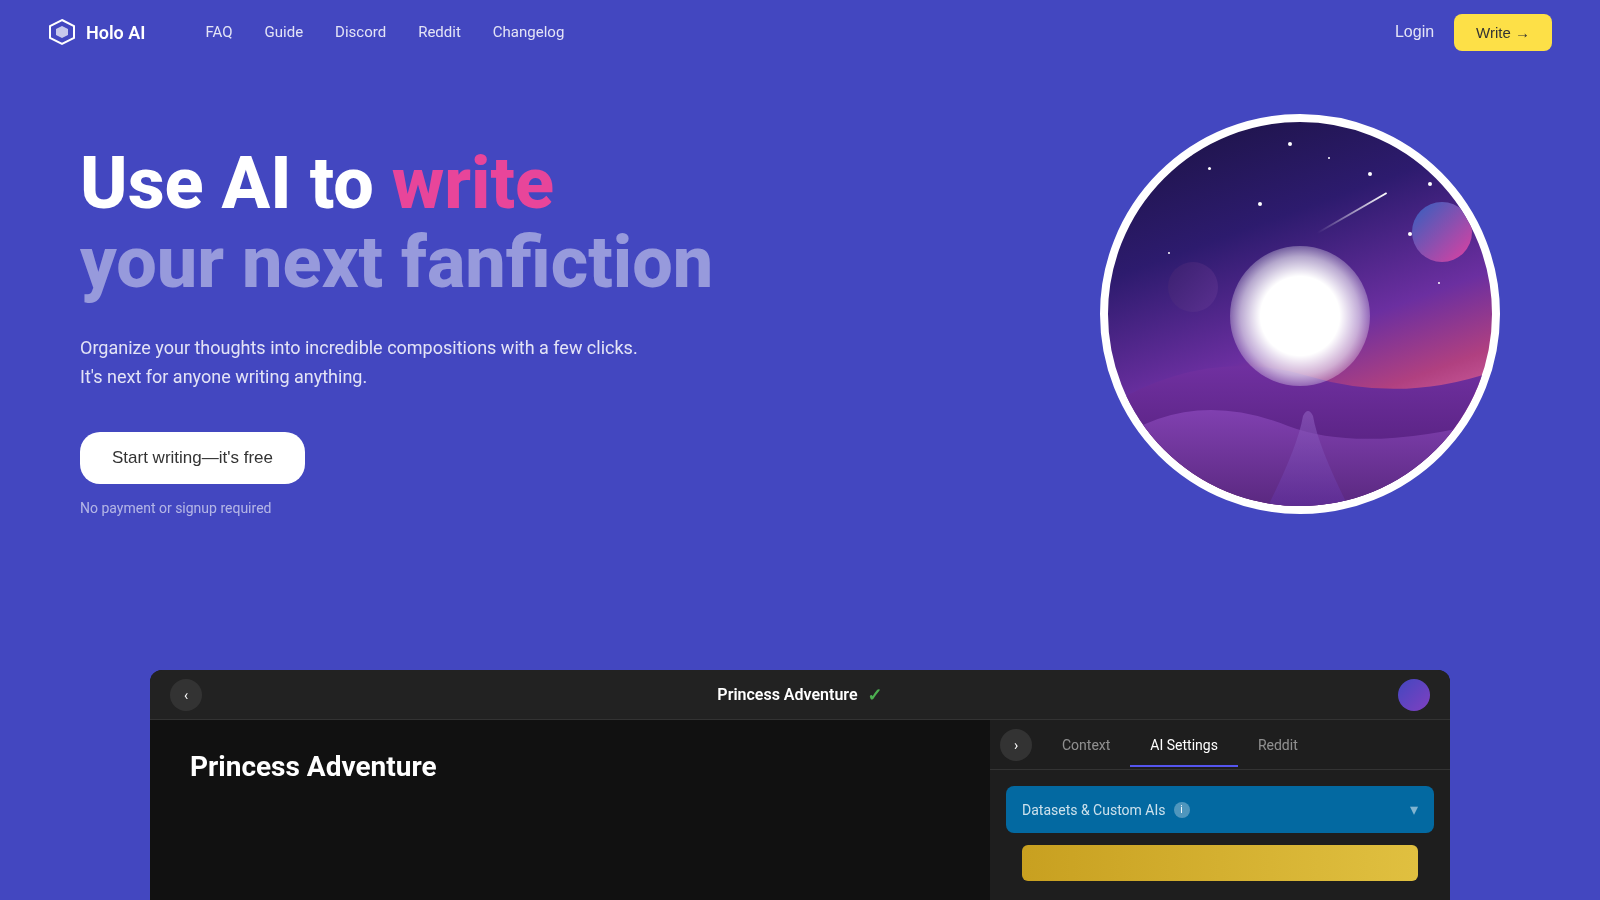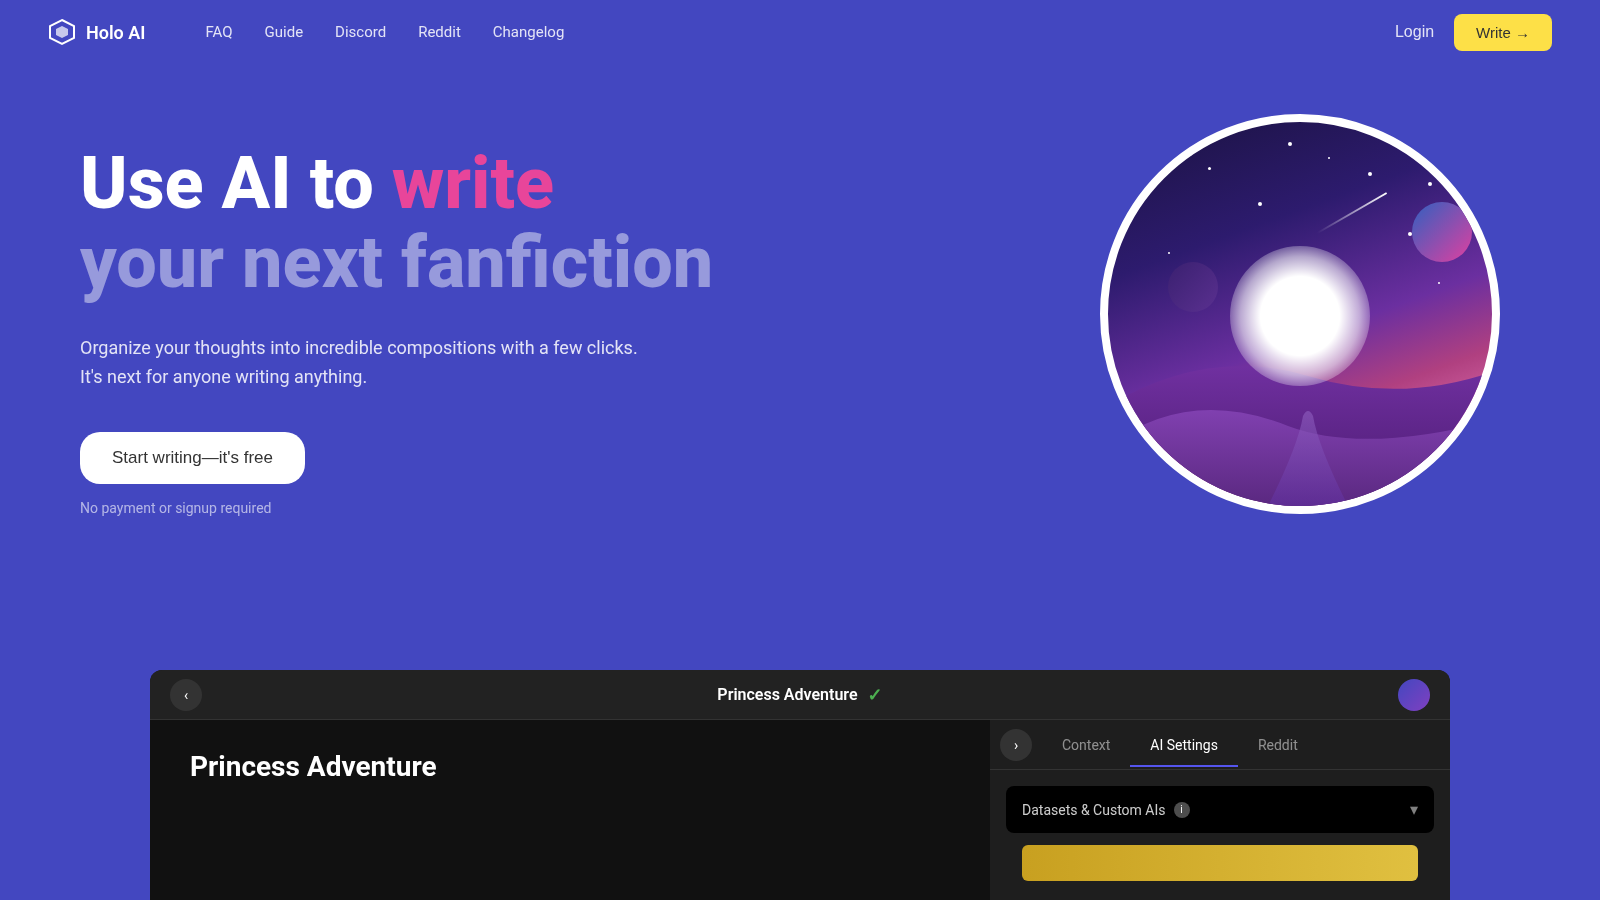--- a/index.html
+++ b/index.html
@@ -370,21 +370,21 @@
     }
 
     .right-body {
       padding: 16px;
     }
 
     .dataset-row {
       display: flex;
       align-items: center;
       justify-content: space-between;
-      background: #000000;
+      background: #0369a1;
       border-radius: 8px;
       padding: 14px 16px;
       color: rgba(255,255,255,0.8);
       font-size: 14px;
     }
 
     .dataset-label {
       display: flex;
       align-items: center;
       gap: 8px;

